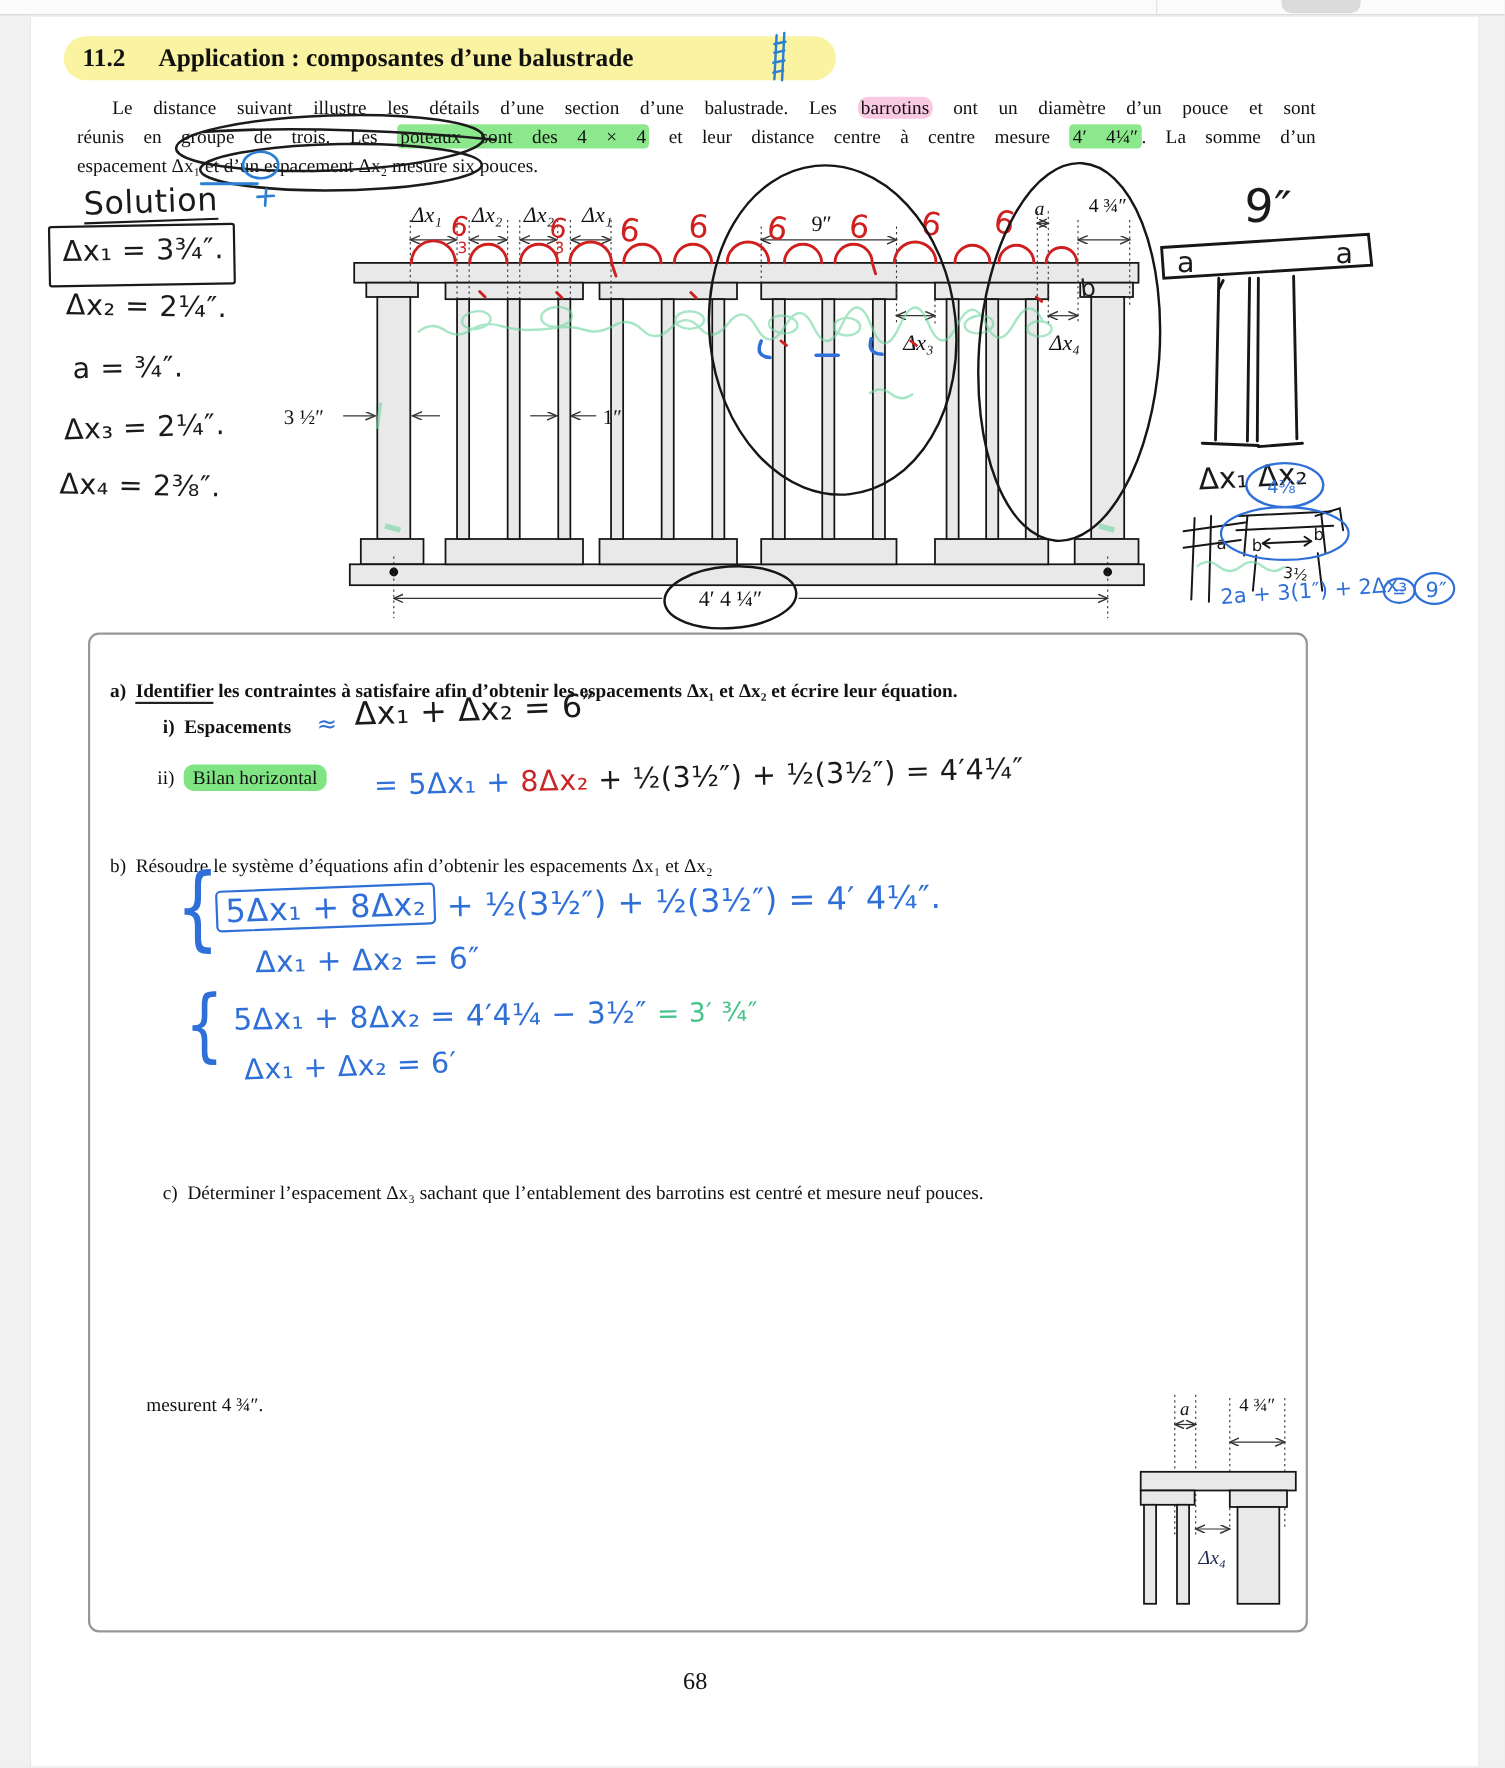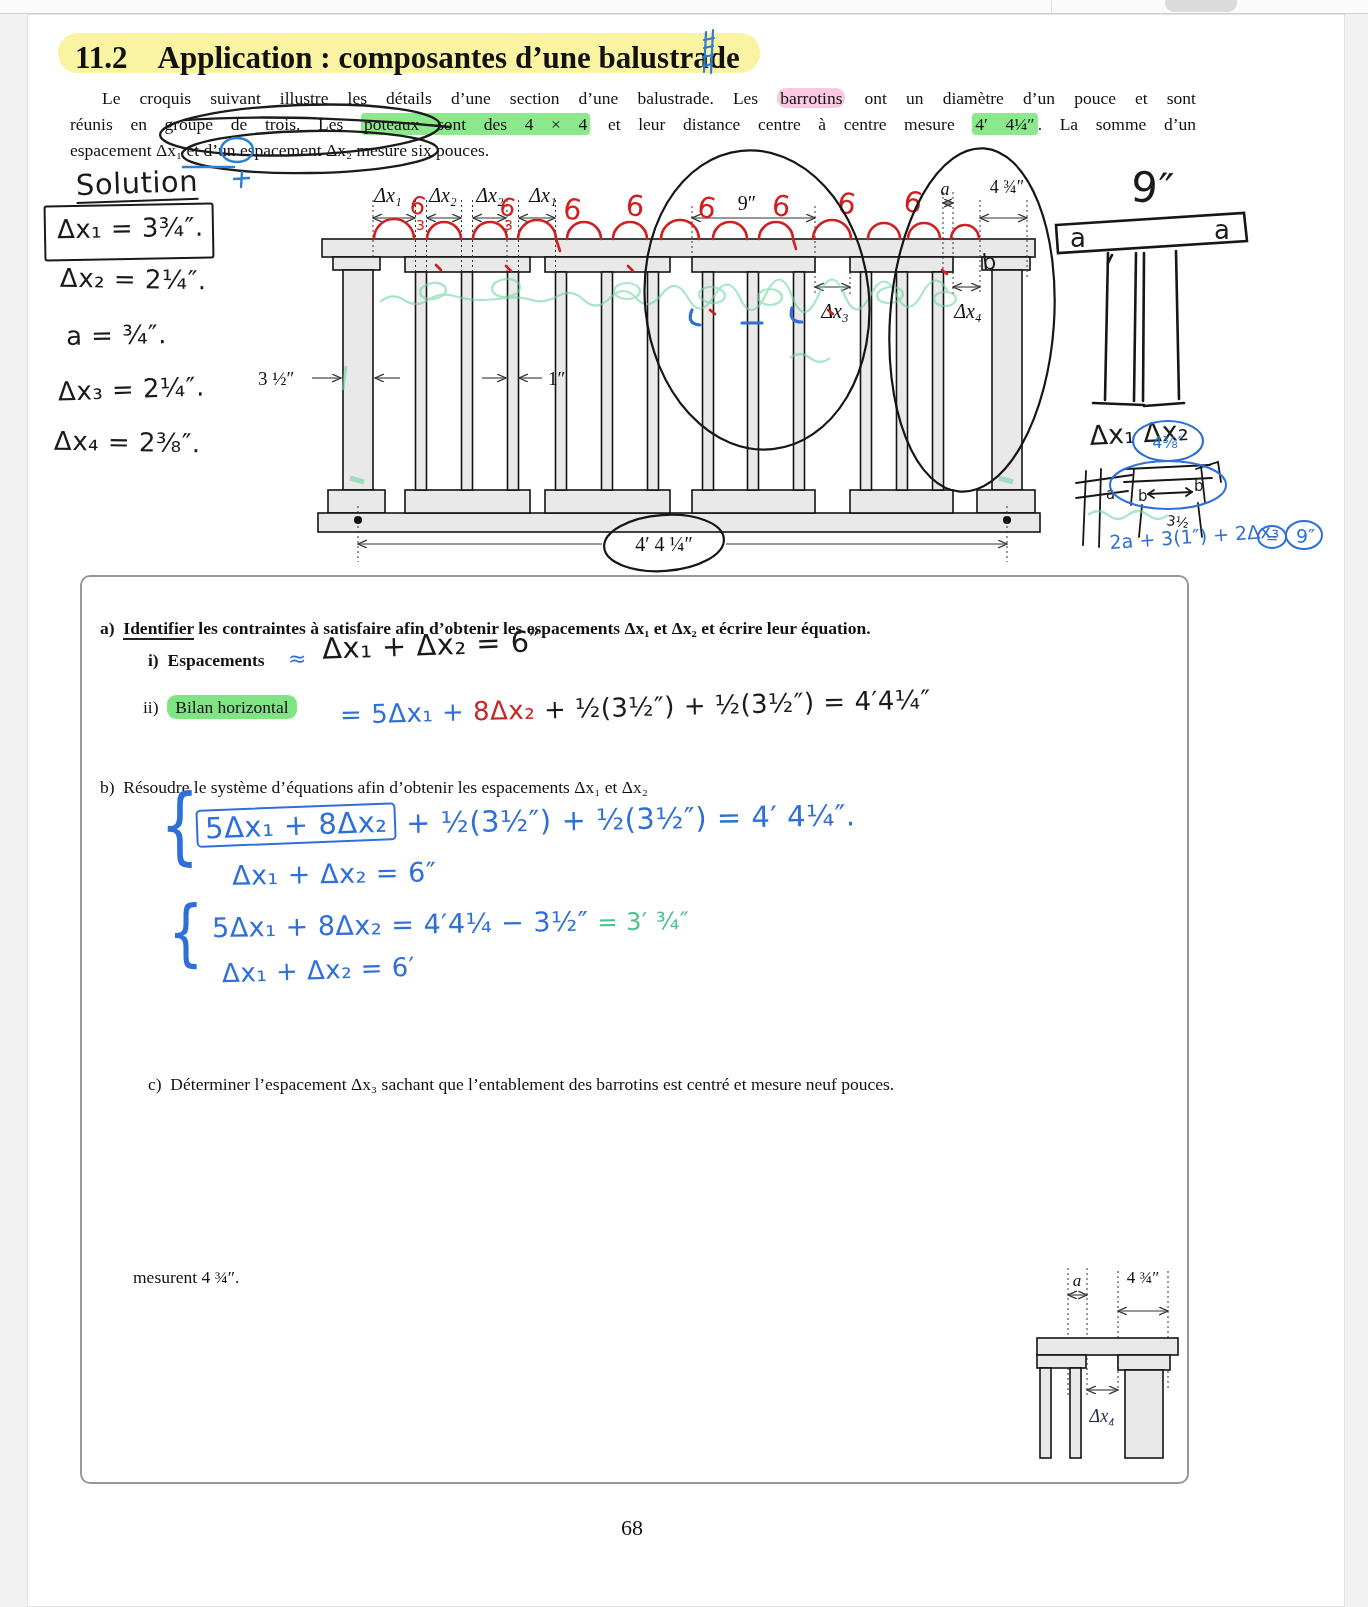--- a/index.html
+++ b/index.html
@@ -35,36 +35,36 @@
 <div id="screen">
 
   <div class="chrome">
     <div class="abs" style="left:1051px;top:0;width:1px;height:13px;background:#e2e2e2;"></div>
     <div class="abs" style="left:1165px;top:0;width:72px;height:12px;background:#dbdbdb;border-radius:0 0 9px 9px;"></div>
   </div>
 
   <div class="page"></div>
 
   <div class="abs hl-y" style="left:58px;top:33px;width:702px;height:40px;"></div>
-  <div class="abs serif" style="left:75px;top:40px;font-size:31px;font-weight:bold;white-space:nowrap;">
+  <div class="abs serif" style="left:75px;top:40px;font-size:23px;font-weight:bold;white-space:nowrap;">
     <span>11.2</span><span style="display:inline-block;width:30px;"></span><span>Application : composantes d’une balustrade</span>
   </div>
   <svg class="abs" style="left:698px;top:28px;" width="26" height="48" viewBox="0 0 26 48">
     <g stroke="#2b7fd4" stroke-width="2.2" fill="none" stroke-linecap="round">
       <path d="M8,4 L6,44"></path>
         <path d="M15,2 L13,45"></path>
       <path d="M6,12 L16,10"></path>
         <path d="M6,20 L15,18"></path>
         <path d="M5,29 L15,27"></path>
         <path d="M5,38 L14,36"></path>
     </g>
   </svg>
 
   <div class="para-line" style="left:70px;top:86px;text-indent:32px;">
-    <span>Le croquis suivant illustre les détails d’une section d’une balustrade. Les </span><span class="hl-p">barrotins</span><span> ont un diamètre d’un pouce et sont</span>
+    <span>Le distance suivant illustre les détails d’une section d’une balustrade. Les </span><span class="hl-p">barrotins</span><span> ont un diamètre d’un pouce et sont</span>
   </div>
   <div class="para-line" style="left:70px;top:112px;">
     <span>réunis en groupe de trois. Les </span><span class="hl-g">poteaux sont des 4 × 4</span><span> et leur distance centre à centre mesure </span><span class="hl-g">4′ 4¼″</span><span>. La somme d’un</span>
   </div>
   <div class="para-line" style="left:70px;top:138px;text-align-last:left;">
     <span>espacement Δx₁ et d’un espacement Δx₂ mesure six pouces.</span>
   </div>
 
   <svg class="abs" style="left:150px;top:100px;" width="420" height="100" viewBox="0 0 420 100">
     <g fill="none" stroke-linecap="round">

